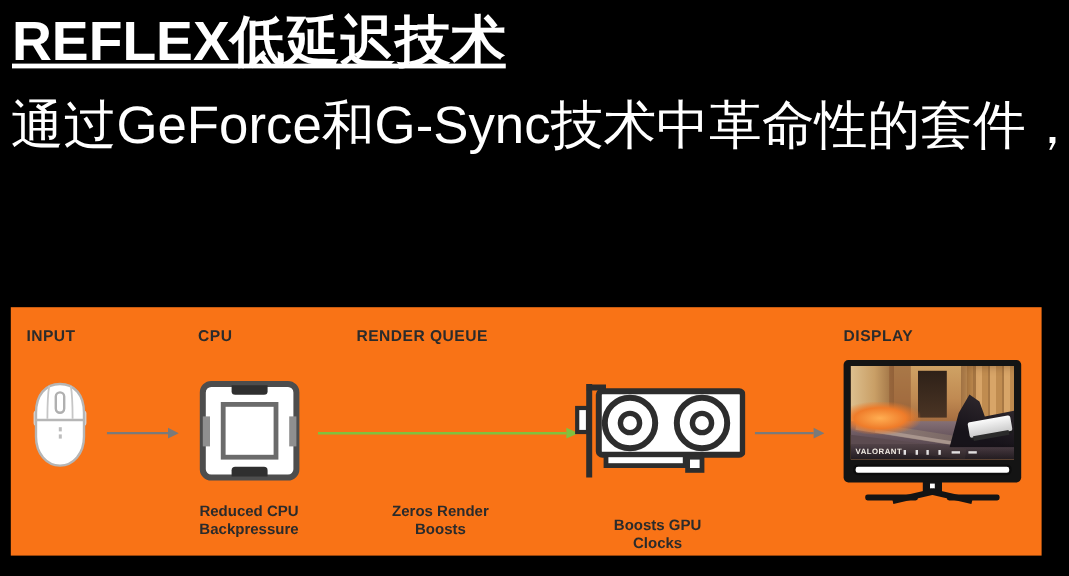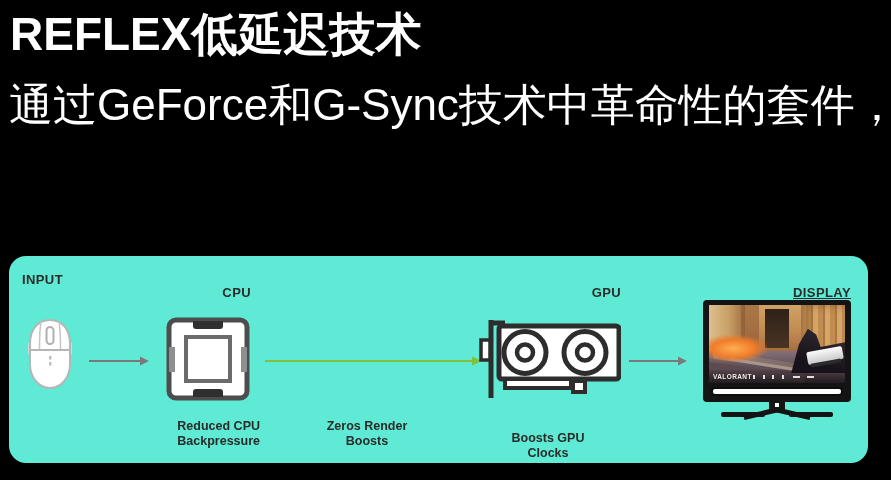--- a/index.html
+++ b/index.html
@@ -2,30 +2,30 @@
 <html><head>
 <meta charset="utf-8">
 <style>
   html,body{margin:0;padding:0;background:#000;}
   body{width:891px;height:480px;position:relative;overflow:hidden;
        font-family:"Liberation Sans",sans-serif;}
   .abs{position:absolute;}
 
   
   .hero-title{left:10px;top:4px;font-size:46px;font-weight:700;color:#fff;
-              letter-spacing:0px;white-space:nowrap;}
+              letter-spacing:0px;white-space:nowrap;text-decoration:underline;}
   .hero-body{left:9px;top:80px;color:#fff;font-size:44px;line-height:50px;
              font-weight:400;white-space:nowrap;}
 
   
-  .panel{left:9px;top:256px;width:859px;height:207px;background:#5eead4;border-radius:17px;}
+  .panel{left:9px;top:256px;width:859px;height:207px;background:#f97316;}
 
   .stage-label{top:16px;font-size:13px;font-weight:700;color:#2b2b2b;
                letter-spacing:.4px;white-space:nowrap;}
-  .center{text-align:right;margin-top:13px;}
+  .center{text-align:left;}
 
   .caption{top:163px;font-size:12.5px;line-height:15px;font-weight:700;
            color:#2b2b2b;text-align:center;}
 
   
   .monitor{left:694px;top:44px;width:148px;height:122px;}
   .mon-frame{left:0;top:0;width:148px;height:102px;background:#141414;border-radius:4px;}
   .mon-screen{left:6px;top:5px;width:136px;height:78px;overflow:hidden;background:#b27a4c;}
   .mon-lightbar{left:8px;top:87px;width:132px;height:9px;background:#fff;
                 border:2px solid #0d0d0d;border-radius:4px;box-sizing:border-box;}
@@ -78,22 +78,22 @@
 <div class="abs hero-title">REFLEX低延迟技术</div>
 
 <div class="abs hero-body">
   <div>通过GeForce和G-Sync技术中革命性的套件，</div>
 </div>
 
 <div class="abs panel">
 
   <div class="abs stage-label" style="left:13px;">INPUT</div>
   <div class="abs stage-label center" style="left:156px;width:86px;">CPU</div>
-  <div class="abs stage-label center" style="left:466px;width:146px;">GPU</div>
-  <div class="abs stage-label center" style="left:694px;width:148px;text-decoration:underline;">DISPLAY</div>
+  <div class="abs stage-label center" style="left:288px;width:140px;">RENDER QUEUE</div>
+  <div class="abs stage-label center" style="left:694px;width:148px;">DISPLAY</div>
 
   <svg class="abs" style="left:17px;top:62px;" width="48" height="72" viewBox="0 0 48 72">
     <rect x="2" y="24" width="5" height="13" rx="2.5" fill="#d8d8d8"></rect>
     <rect x="41" y="24" width="5" height="13" rx="2.5" fill="#d8d8d8"></rect>
     <path d="M24 2 C12 2 4 11 4 26 L4 46 C4 60 13 70 24 70 C35 70 44 60 44 46 L44 26 C44 11 36 2 24 2 Z" fill="#ffffff" stroke="#b6b6b6" stroke-width="2"></path>
     <path d="M15 3.5 C13.5 12 13.5 20 13.5 31" fill="none" stroke="#c6c6c6" stroke-width="1.5"></path>
     <path d="M33 3.5 C34.5 12 34.5 20 34.5 31" fill="none" stroke="#c6c6c6" stroke-width="1.5"></path>
     <rect x="20.5" y="9" width="7" height="17" rx="3.5" fill="#fff" stroke="#b0b0b0" stroke-width="2"></rect>
     <line x1="4" y1="32" x2="44" y2="32" stroke="#b6b6b6" stroke-width="2"></line>
     <rect x="23" y="38" width="2.5" height="3.5" fill="#bdbdbd"></rect>
@@ -107,21 +107,21 @@
 
   <svg class="abs" style="left:156px;top:60px;" width="86" height="86" viewBox="0 0 86 86">
     <rect x="4" y="4" width="78" height="78" rx="7" fill="#ffffff" stroke="#4d4d4d" stroke-width="5"></rect>
     <rect x="4" y="31" width="6" height="25" fill="#8f8f8f"></rect>
     <rect x="76" y="31" width="6" height="25" fill="#8f8f8f"></rect>
     <path d="M28 5 h30 v5 a3 3 0 0 1 -3 3 h-24 a3 3 0 0 1 -3 -3 z" fill="#2f2f2f"></path>
     <path d="M28 81 v-5 a3 3 0 0 1 3 -3 h24 a3 3 0 0 1 3 3 v5 z" fill="#2f2f2f"></path>
     <rect x="21" y="21" width="44" height="44" fill="#ffffff" stroke="#6b6b6b" stroke-width="4"></rect>
   </svg>
 
-  <div class="abs caption" style="left:146px;width:105px;text-align:right;">
+  <div class="abs caption" style="left:146px;width:105px;">
     <div>Reduced CPU</div>
     <div>Backpressure</div>
   </div>
 
   <svg class="abs" style="left:256px;top:99px;" width="217" height="12" viewBox="0 0 217 12">
     <line x1="0" y1="6" x2="207" y2="6" stroke="#81c13e" stroke-width="2.2"></line>
     <path d="M207 1.5 L217 6 L207 10.5 Z" fill="#81c13e"></path>
   </svg>
 
   <div class="abs caption" style="left:308px;width:100px;">

